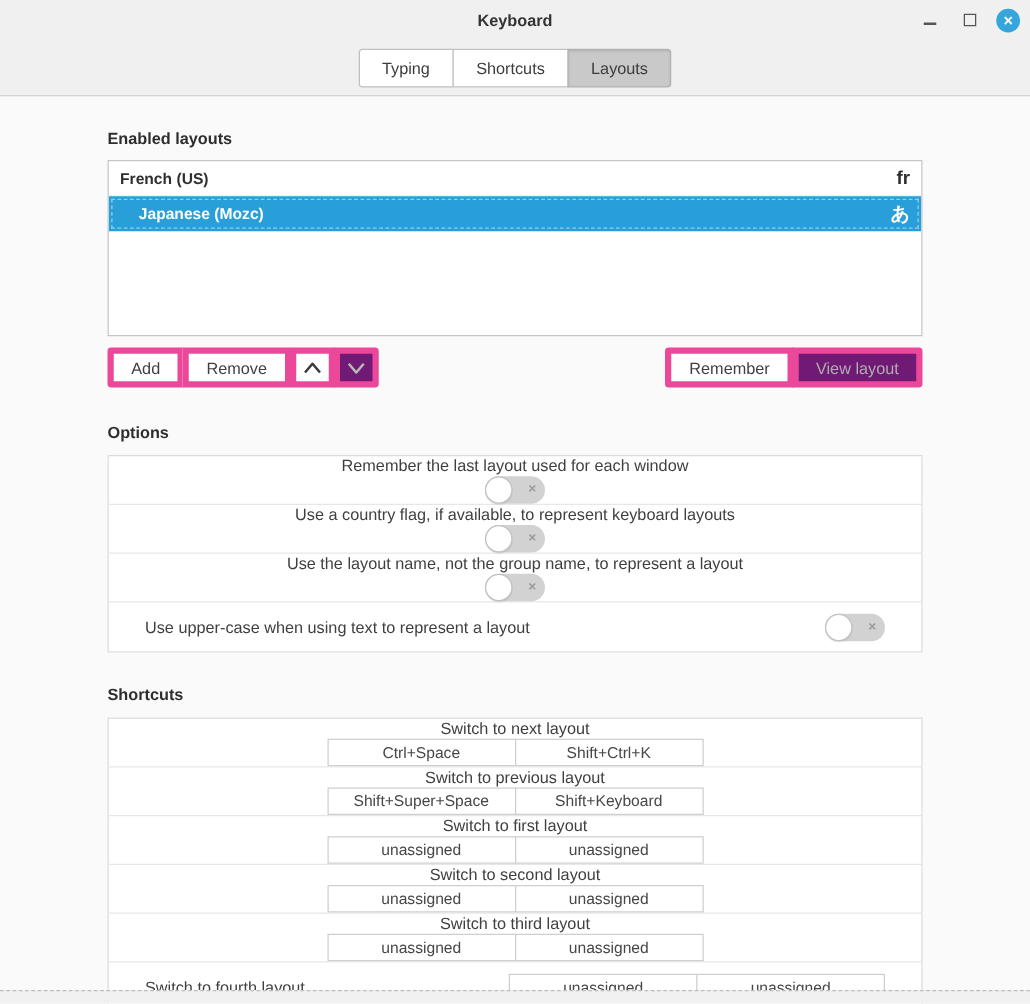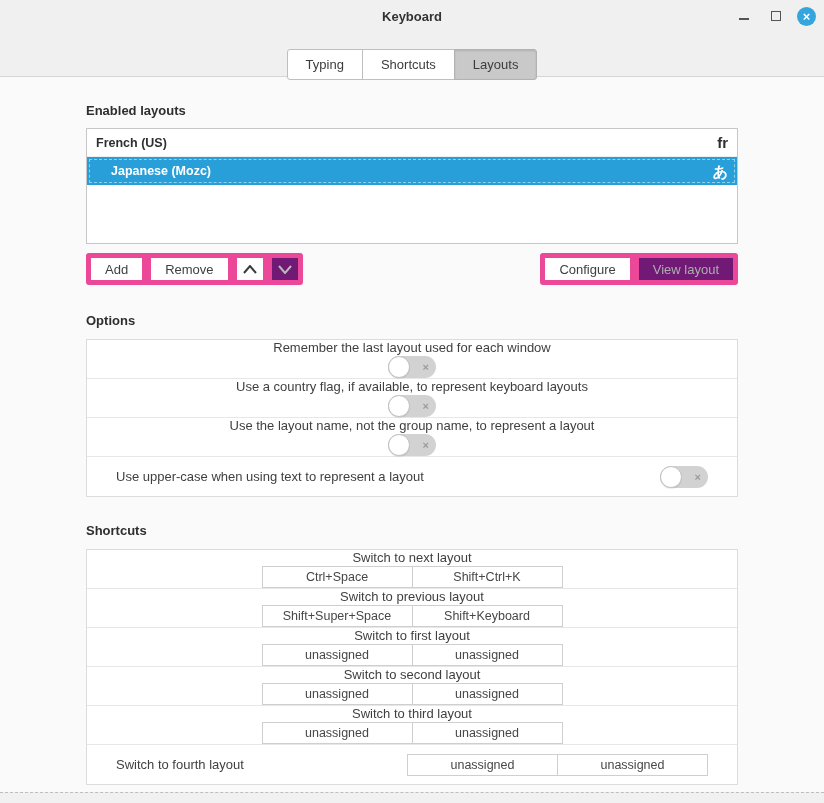--- a/index.html
+++ b/index.html
@@ -14,34 +14,34 @@
   .titlebar { height:32px; position:relative; display:flex; align-items:center; justify-content:center; }
   .title { font-weight:600; color:#333; font-size:13px; }
   .win-controls { position:absolute; right:8px; top:0; height:32px; display:flex; align-items:center; gap:10px; }
   .win-btn { width:22px; height:22px; display:flex; align-items:center; justify-content:center; cursor:default; }
   .min-glyph { width:10px; height:0; border-top:2px solid #555; display:block; margin-top:6px; }
   .max-glyph { width:10px; height:10px; border:1.5px solid #555; display:block; }
   .close-btn { width:19px; height:19px; border-radius:50%; background:#35a5dd; color:#fff;
                display:flex; align-items:center; justify-content:center; font-size:13px; font-weight:700; line-height:1; }
   
   .tabbar { display:flex; justify-content:center; }
-  .tabs { display:flex; margin-top:17px; }
+  .tabs { display:flex; margin-top:7px; }
   .tab { height:31px; padding:0 18px; background:#fff; border:1px solid #bfbfbf; margin-left:-1px;
          display:flex; align-items:center; justify-content:center; color:#3c3c3c; font-size:13px; }
   .tab:first-child { border-radius:3px 0 0 3px; margin-left:0; }
   .tab:last-child  { border-radius:0 3px 3px 0; }
   .tab.active { background:#c9c9c9; border-color:#b2b2b2; box-shadow:inset 0 1px 2px rgba(0,0,0,.12); }
   
   .content { padding:0 86px; }
   .section-heading { font-weight:700; color:#2e2e2e; font-size:13px; }
   .h-layouts { margin-top:26px; }
   .h-options { margin-top:28px; }
   .h-shortcuts { margin-top:26px; }
   
-  .layout-list { margin-top:10px; height:116px; background:#fff; border:1px solid #c6c6c6; overflow:hidden; }
+  .layout-list { margin-top:10px; height:141px; background:#fff; border:1px solid #c6c6c6; overflow:hidden; }
   .layout-row { height:28px; display:flex; align-items:center; padding:0 9px; font-weight:700; font-size:12.5px; color:#2f2f2f; }
   .layout-row.unselected { border-bottom:1px solid #efefef; }
   .layout-row.selected { background:#289fd9; color:#fff; outline:1px dashed #8fd0ef; outline-offset:-3px;padding-left:24px; }
   .layout-name { flex:1; }
   .layout-badge { font-weight:700; font-size:15px; line-height:1; }
   .layout-row.selected .layout-badge { color:#fff; }
   
   .actions { margin-top:9px; display:flex; justify-content:space-between; }
   .btn-group { display:flex; }
   .btn { height:32px; background:#fff; border:5px solid #ec4899; color:#404040; font-size:13px;
@@ -122,21 +122,21 @@
             <polyline points="1,8 7,1 13,8" fill="none" stroke="#3a3a3a" stroke-width="2"></polyline>
           </svg>
       </div>
       <div class="btn icon-btn disabled">
         <svg class="chev" width="14" height="9" viewBox="0 0 14 9">
             <polyline points="1,1 7,8 13,1" fill="none" stroke="#b9b9b9" stroke-width="2"></polyline>
           </svg>
       </div>
     </div>
     <div class="btn-group">
-      <div class="btn">Configure</div>
+      <div class="btn">Remember</div>
       <div class="btn disabled">View layout</div>
     </div>
   </div>
 
   <div class="section-heading h-options">Options</div>
 
   <div class="box">
     <div class="box-row">
       <span class="row-label">Remember the last layout used for each window</span>
       <div class="toggle">

